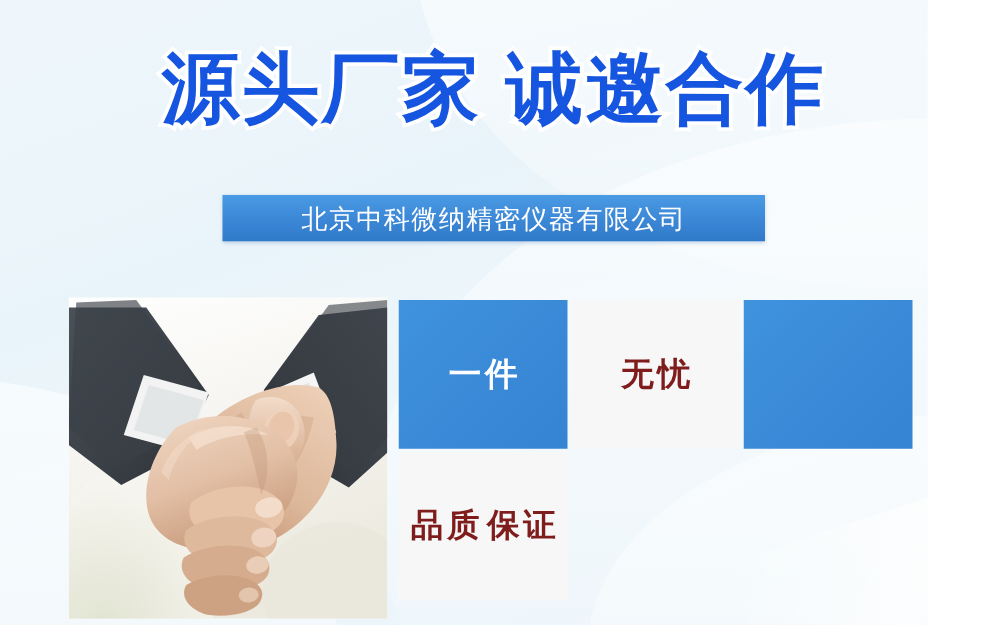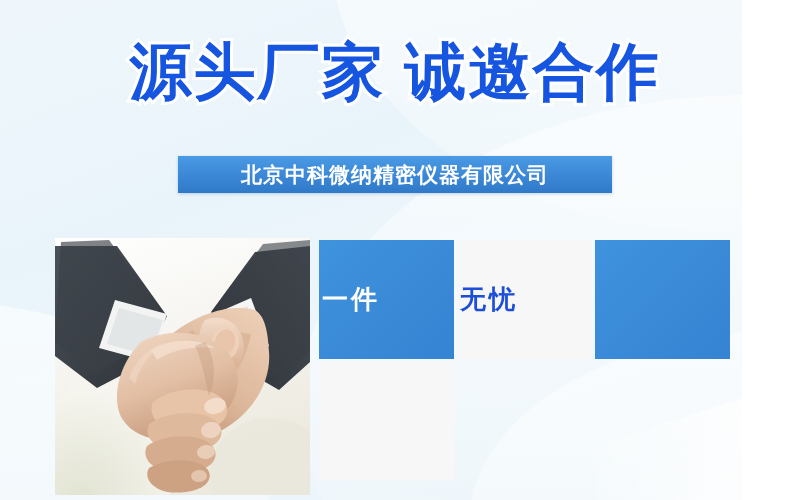--- a/index.html
+++ b/index.html
@@ -75,21 +75,21 @@
     width: 434px; height: 37px;
     background: linear-gradient(180deg, #4a9ae4 0%, #3b87d6 55%, #3079c9 100%);
     display: flex;
     align-items: center;
     justify-content: center;
     box-shadow: 0 1px 3px rgba(40,100,170,0.25);
   }
   #company-bar span {
     color: #ffffff;
     font-size: 21px;
-    font-weight: bold;
+    font-weight: normal;
     letter-spacing: 1px;
     white-space: nowrap;
   }
 
   
   #photo {
     position: absolute;
     left: 55px; top: 238px;
     width: 255px; height: 257px;
     overflow: hidden;
@@ -102,36 +102,36 @@
     position: absolute;
     left: 319px; top: 240px;
     width: 411px; height: 240px;
     display: grid;
     grid-template-columns: 1fr 1fr 1fr;
     grid-template-rows: 1fr 1fr;
     gap: 3px;
   }
   .cell {
     display: flex;
-    flex-direction: column;
-    align-items: flex-start;
+    flex-direction: row;
+    align-items: center;
     justify-content: center;
     font-size: 26px;
     font-weight: bold;
     line-height: 1.28;
     letter-spacing: 3px;
     text-indent: 3px;
   }
   .cell.blue {
     background: linear-gradient(135deg, #3f93dd 0%, #3a8ad8 50%, #3584d3 100%);
     color: #ffffff;
   }
   .cell.light {
     background: #f7f7f7;
-    color: #1d4ed8;
+    color: #7f1d1d;
   }
   .cell .l1, .cell .l2 { display: block; }
 </style>
 </head>
 <body>
 
 <div id="banner">
 
   <div class="arc arc-a"></div>
   <div class="arc arc-b"></div>
@@ -238,16 +238,18 @@
   <div id="feature-grid">
     <div class="cell blue">
       <span class="l1">一件</span>
     </div>
     <div class="cell light">
       <span class="l1">无忧</span>
     </div>
     <div class="cell blue">
     </div>
     <div class="cell light">
+      <span class="l1">品质</span>
+      <span class="l2">保证</span>
     </div>
   </div>
 
 </div>
 
 </body></html>

